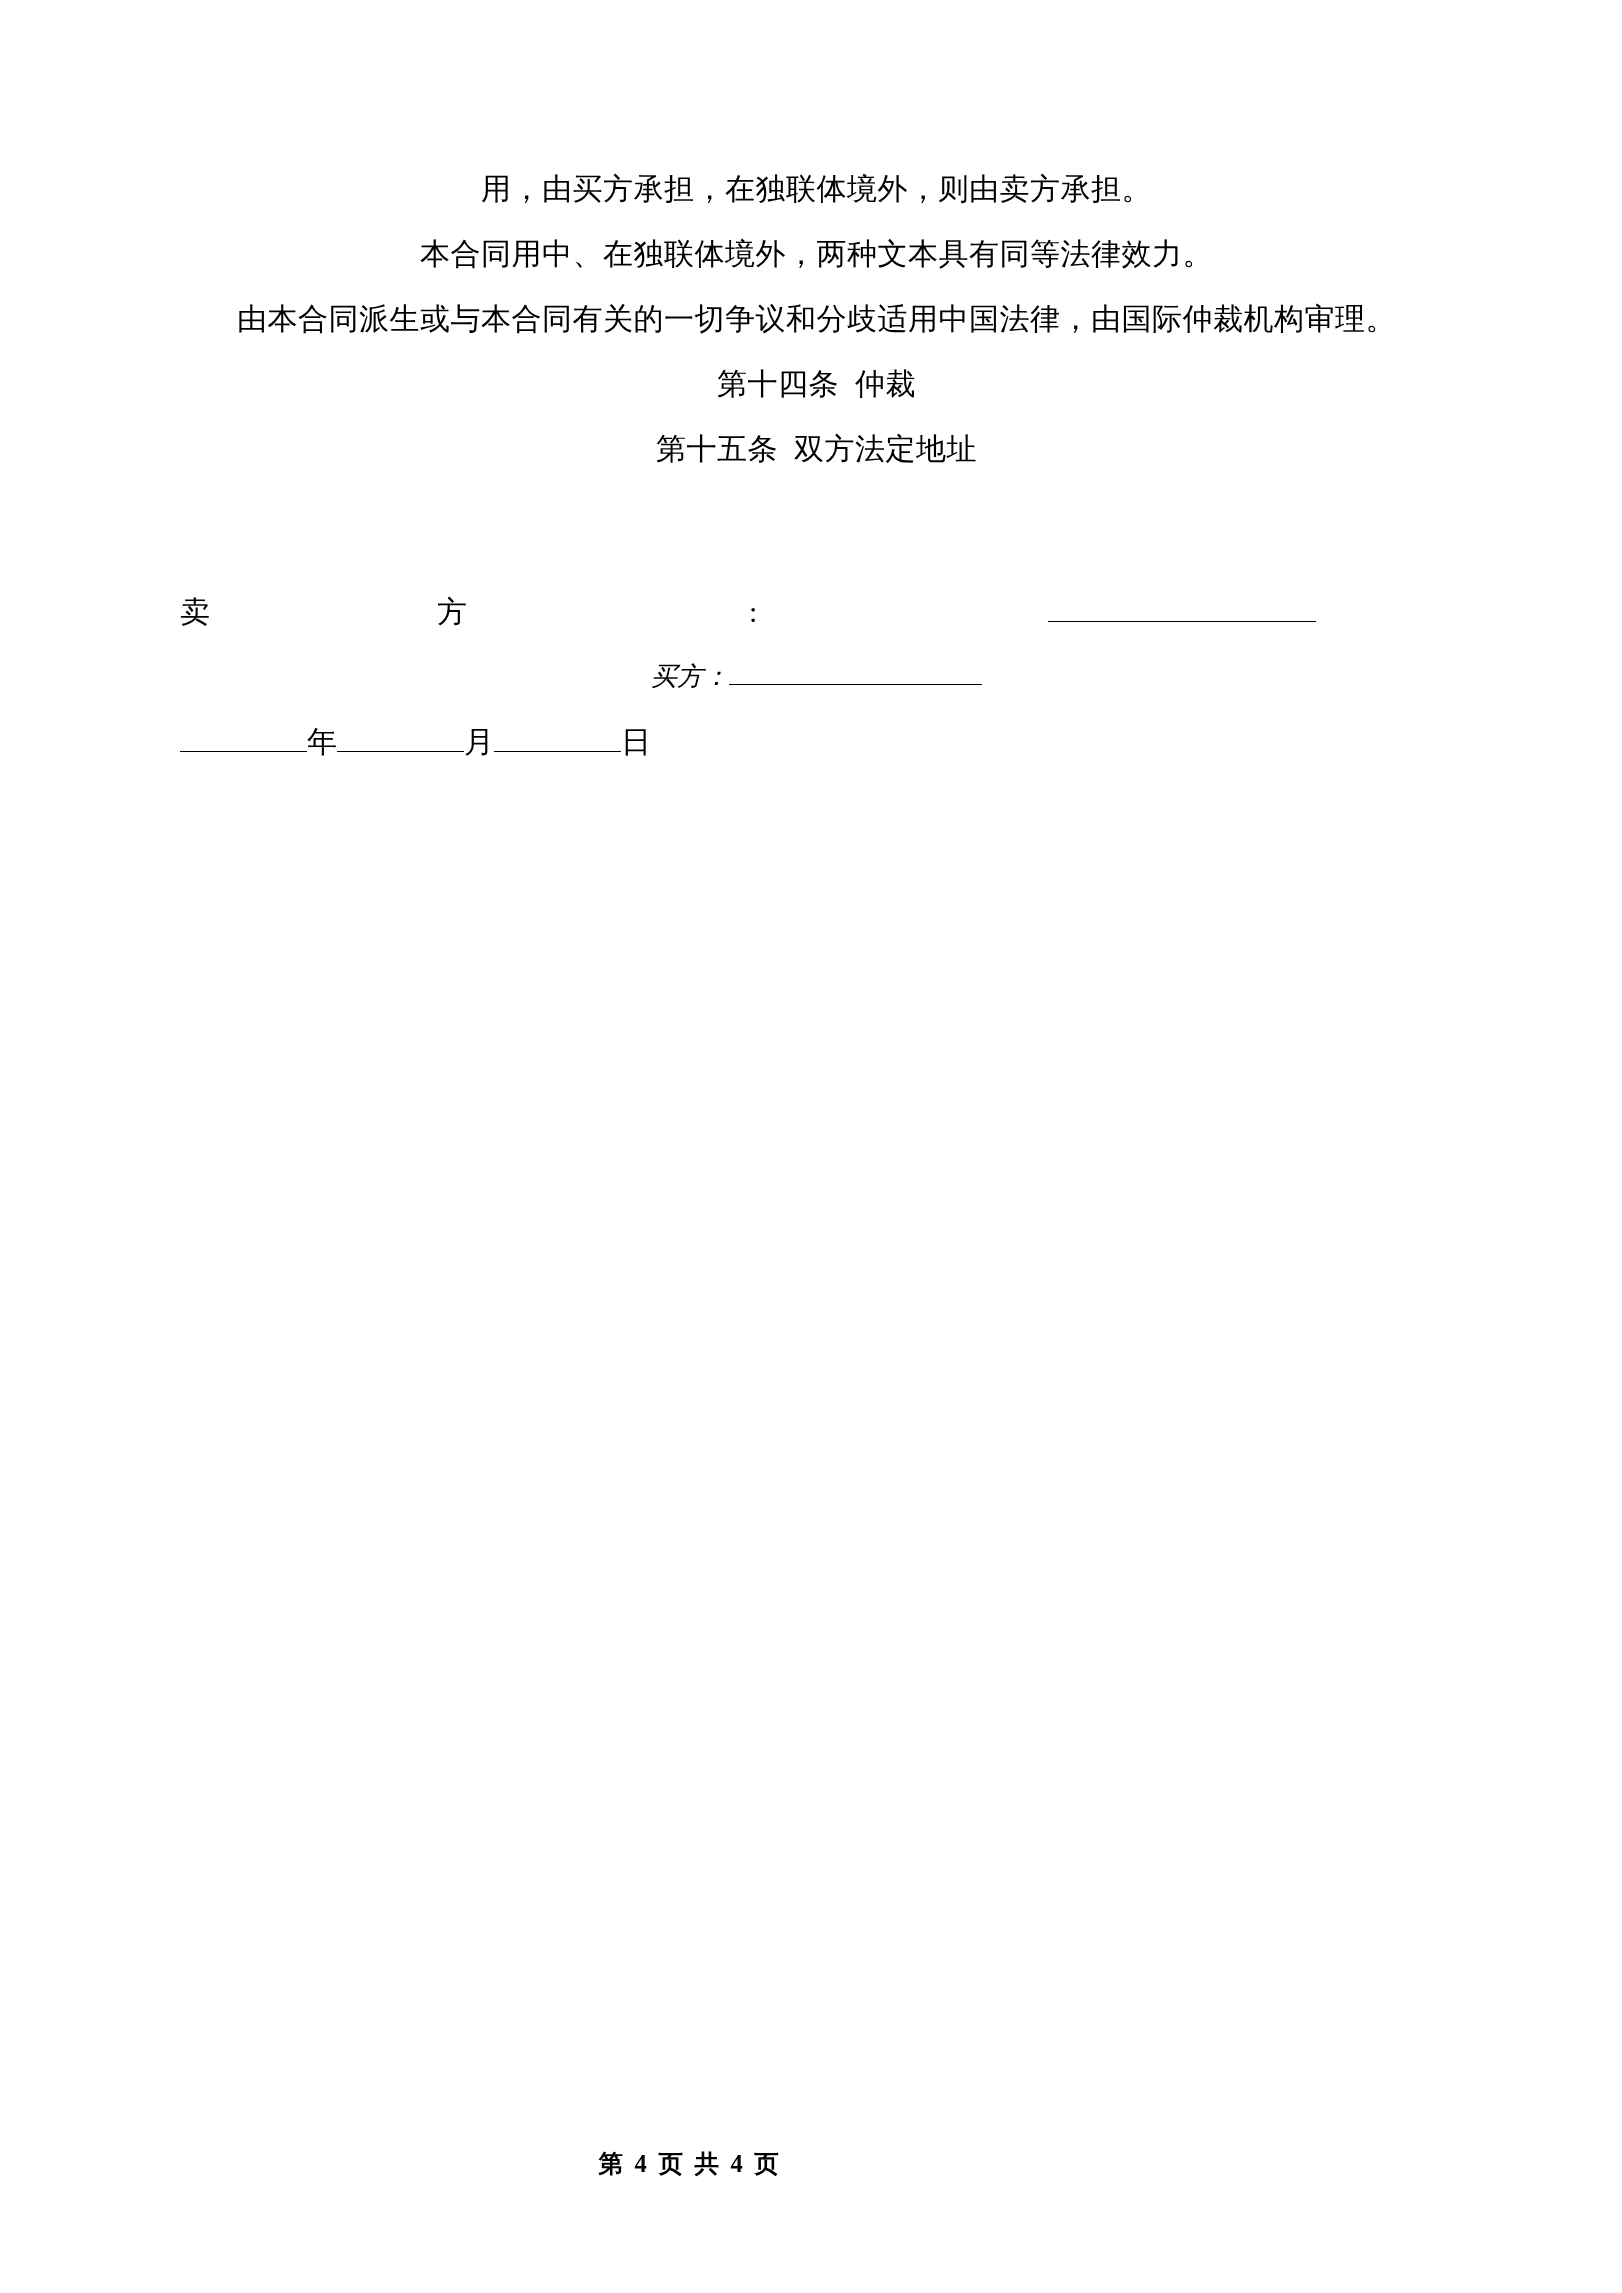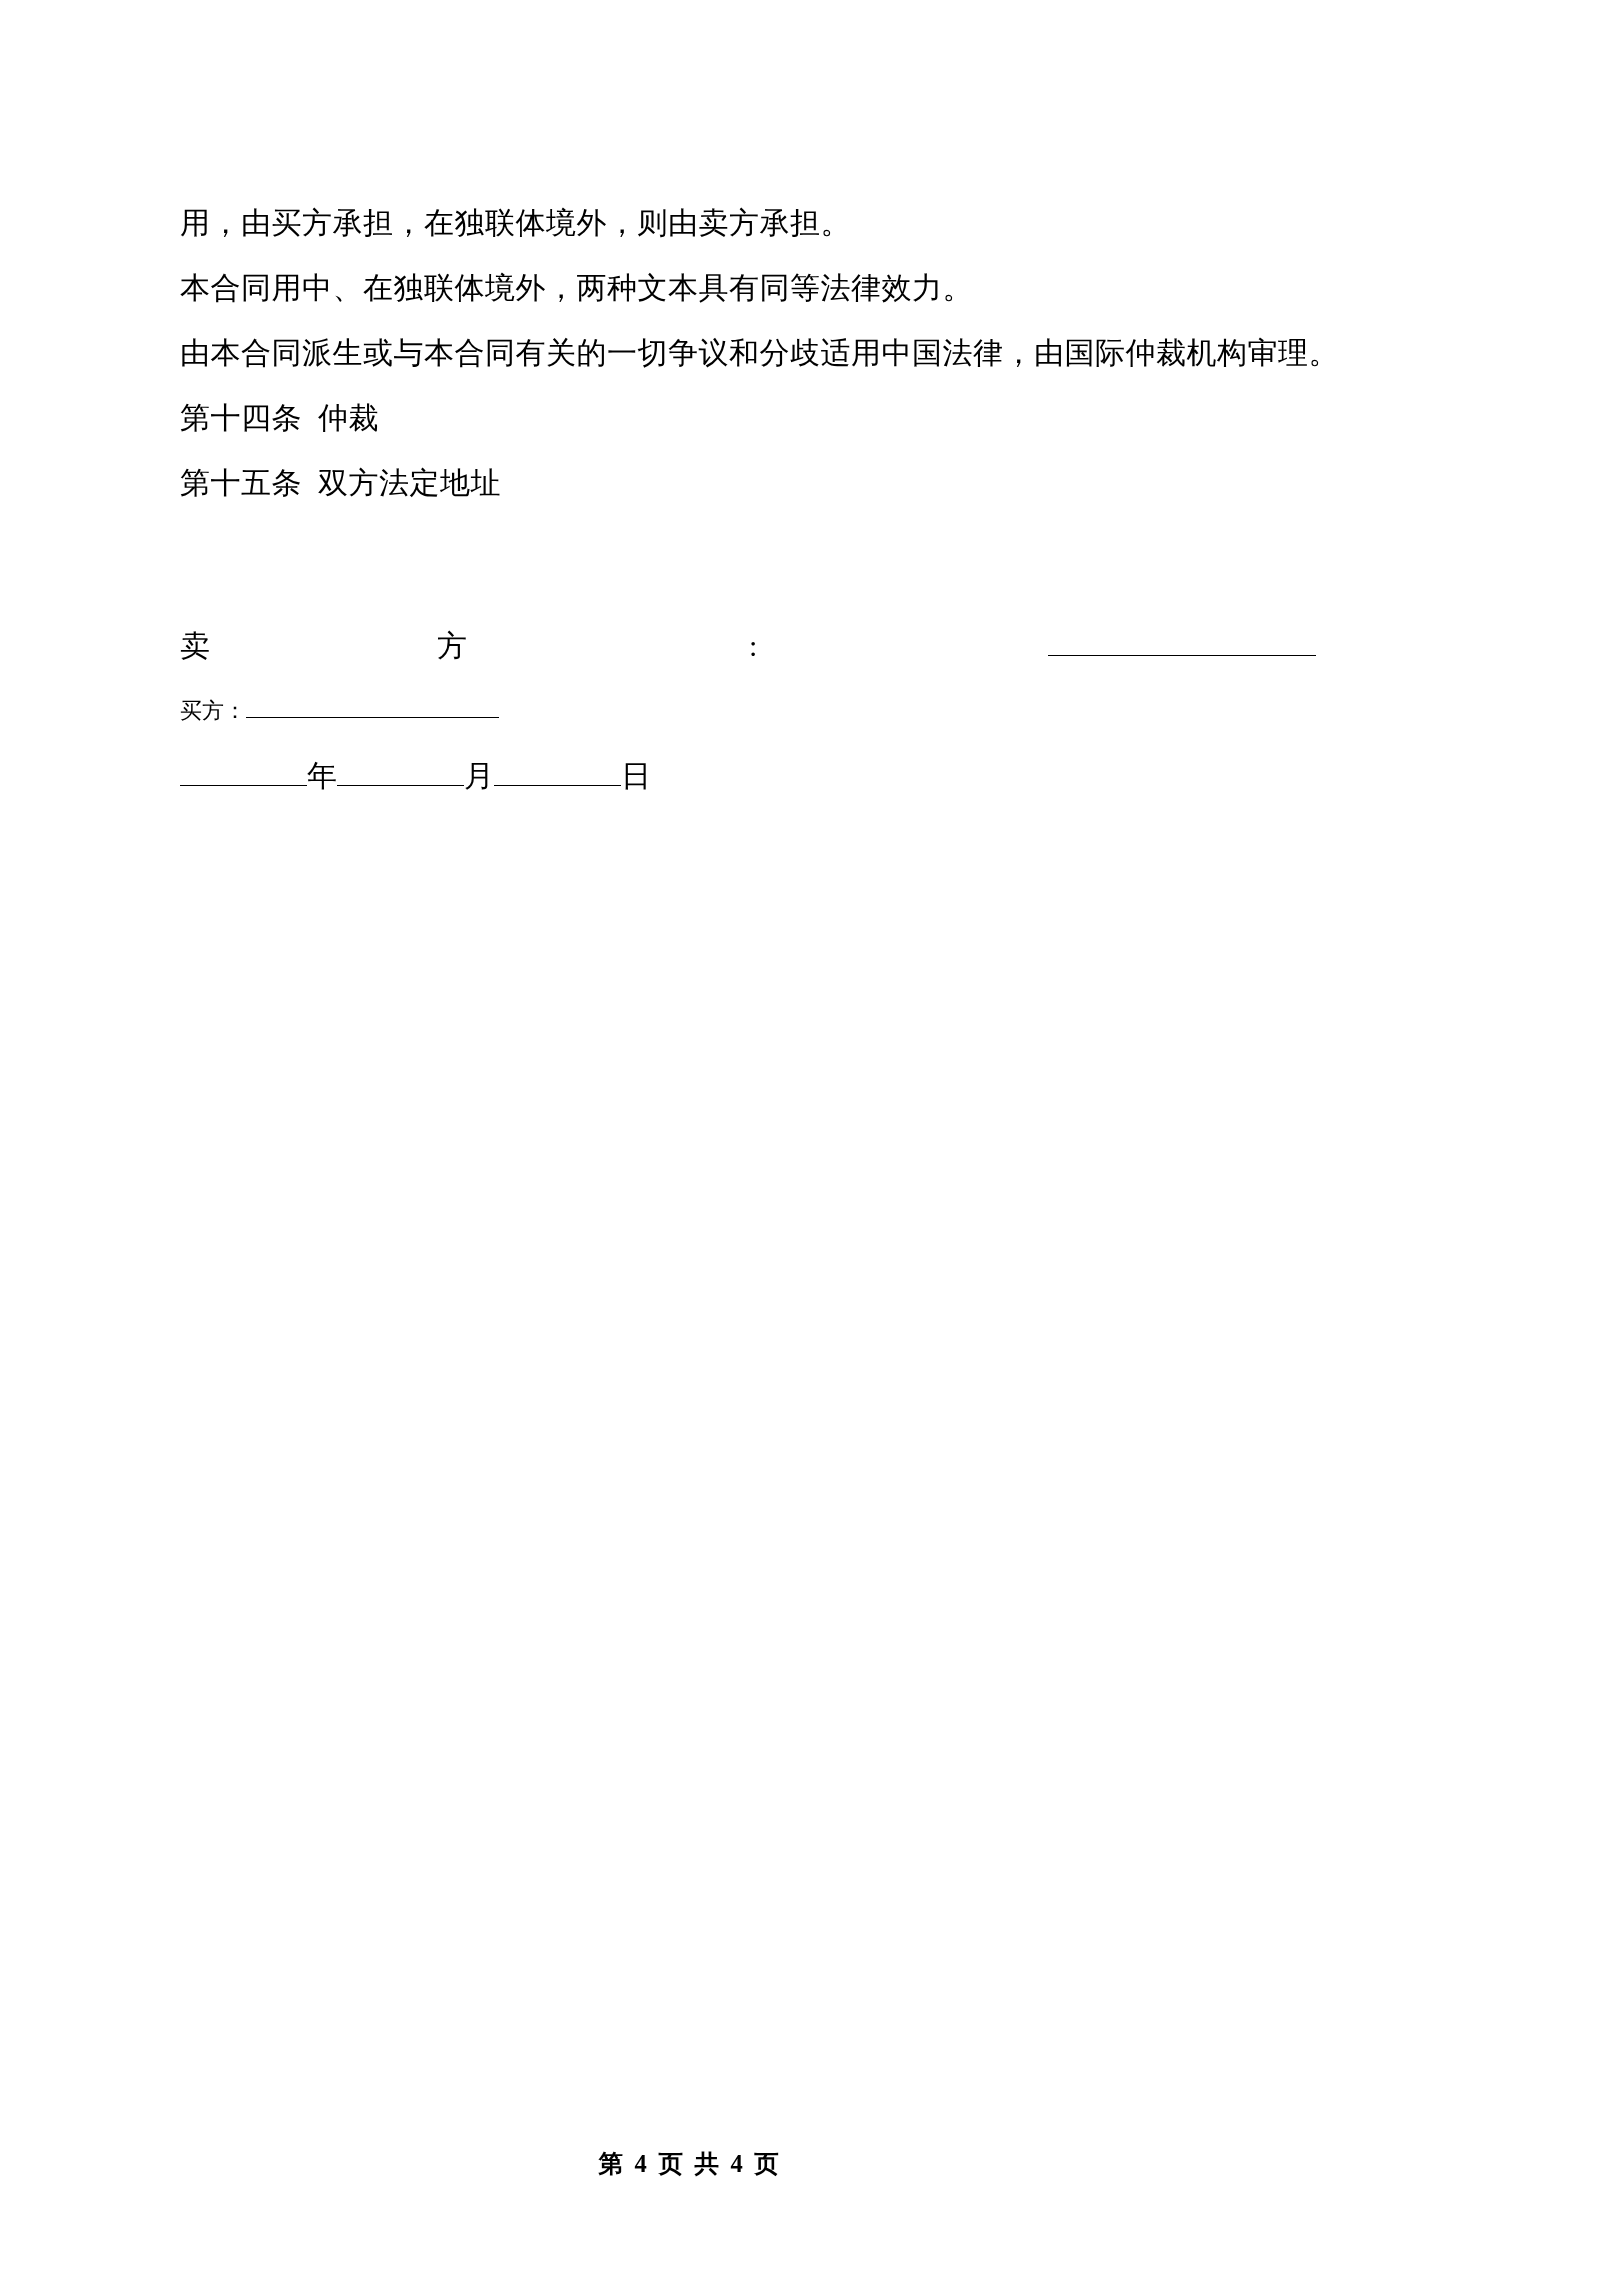--- a/index.html
+++ b/index.html
@@ -19,36 +19,38 @@
     position: absolute;
     left: 0;
     top: 0;
     width: 1623px;
     height: 2294px;
     background: #ffffff;
   }
   .content {
     position: absolute;
     left: 180px;
-    top: 190px;
+    top: 156px;
     width: 1273px;
+    text-align: center;
   }
   .para {
     font-size: 30px;
     line-height: 65px;
     letter-spacing: 0.5px;
     white-space: pre;
   }
   .spacer {
     height: 98px;
   }
   .sign-line {
-    font-size: 22px;
+    font-size: 26px;
     line-height: 65px;
     white-space: pre;
+    font-style: italic;
   }
   .seller-row {
     display: flex;
     align-items: baseline;
     width: 1236px;
     font-size: 30px;
     line-height: 65px;
   }
   .sp-1 { display: inline-block; width: 227px; }
   .sp-2 { display: inline-block; width: 282px; }

